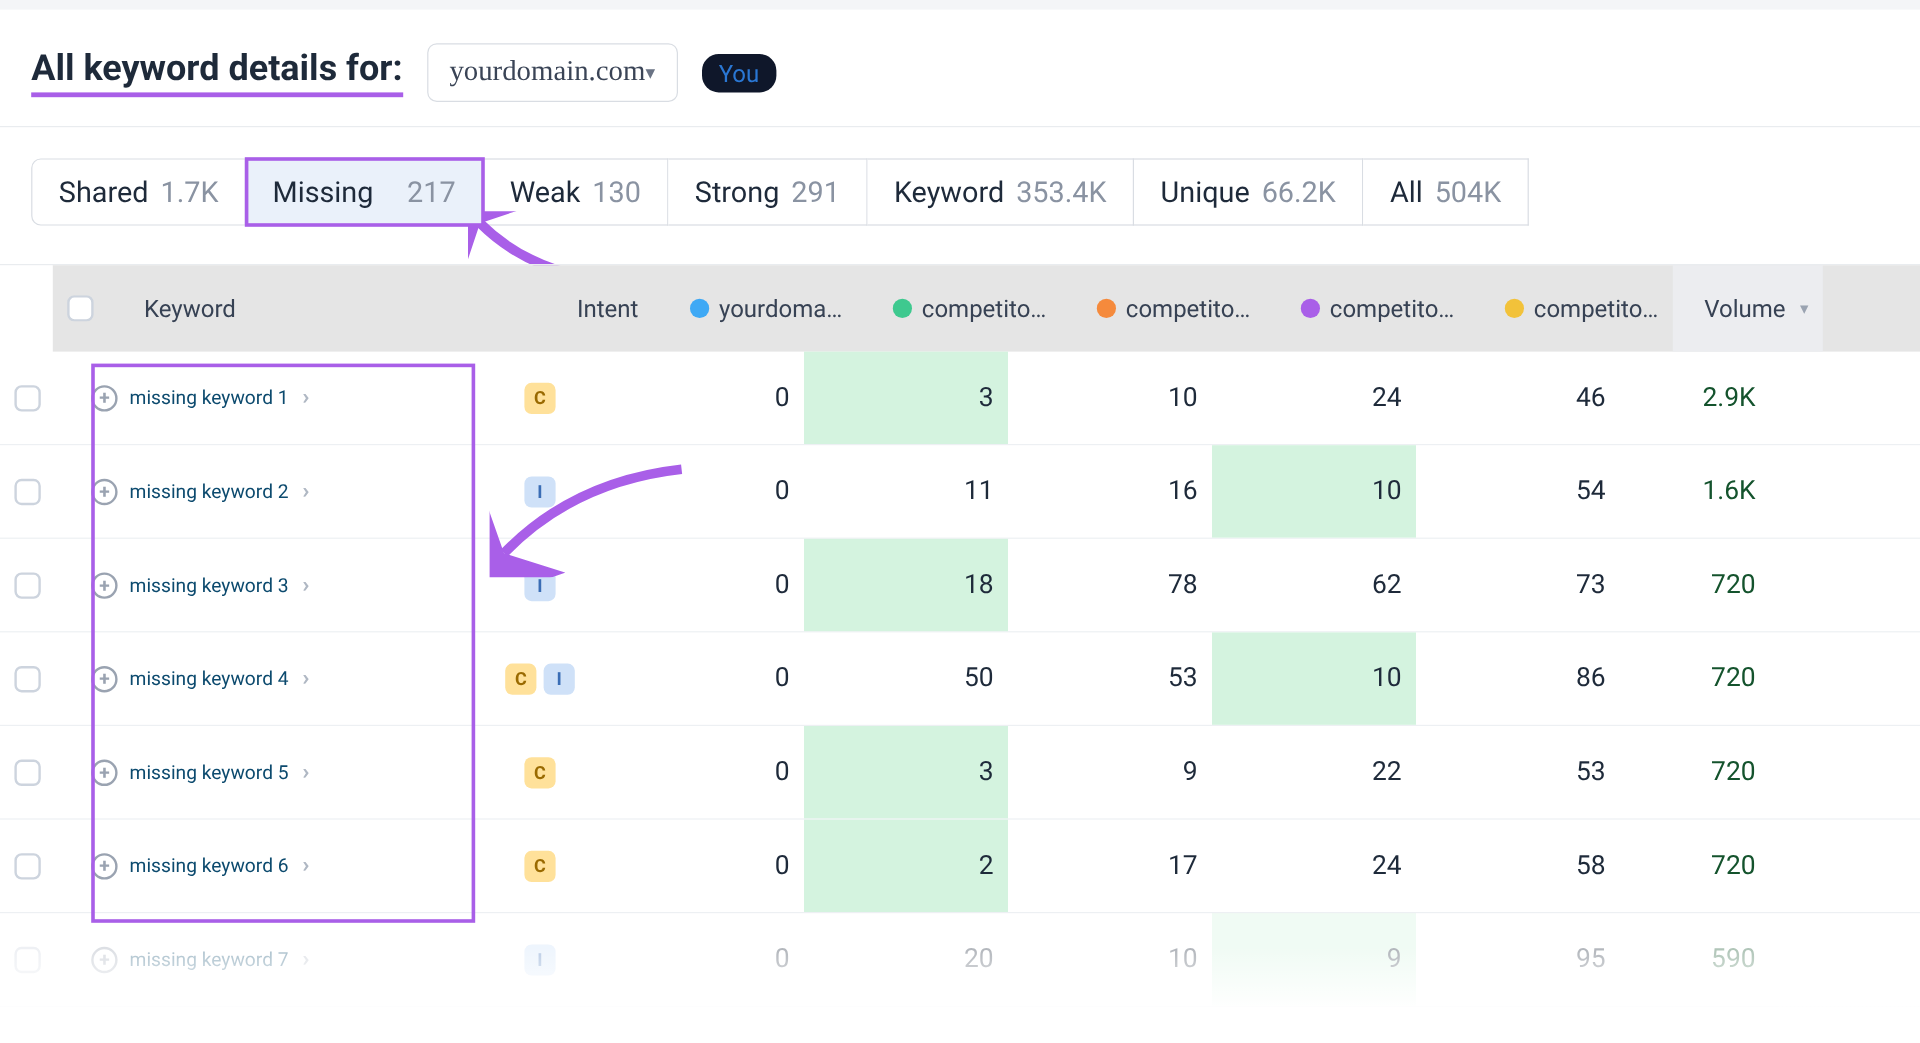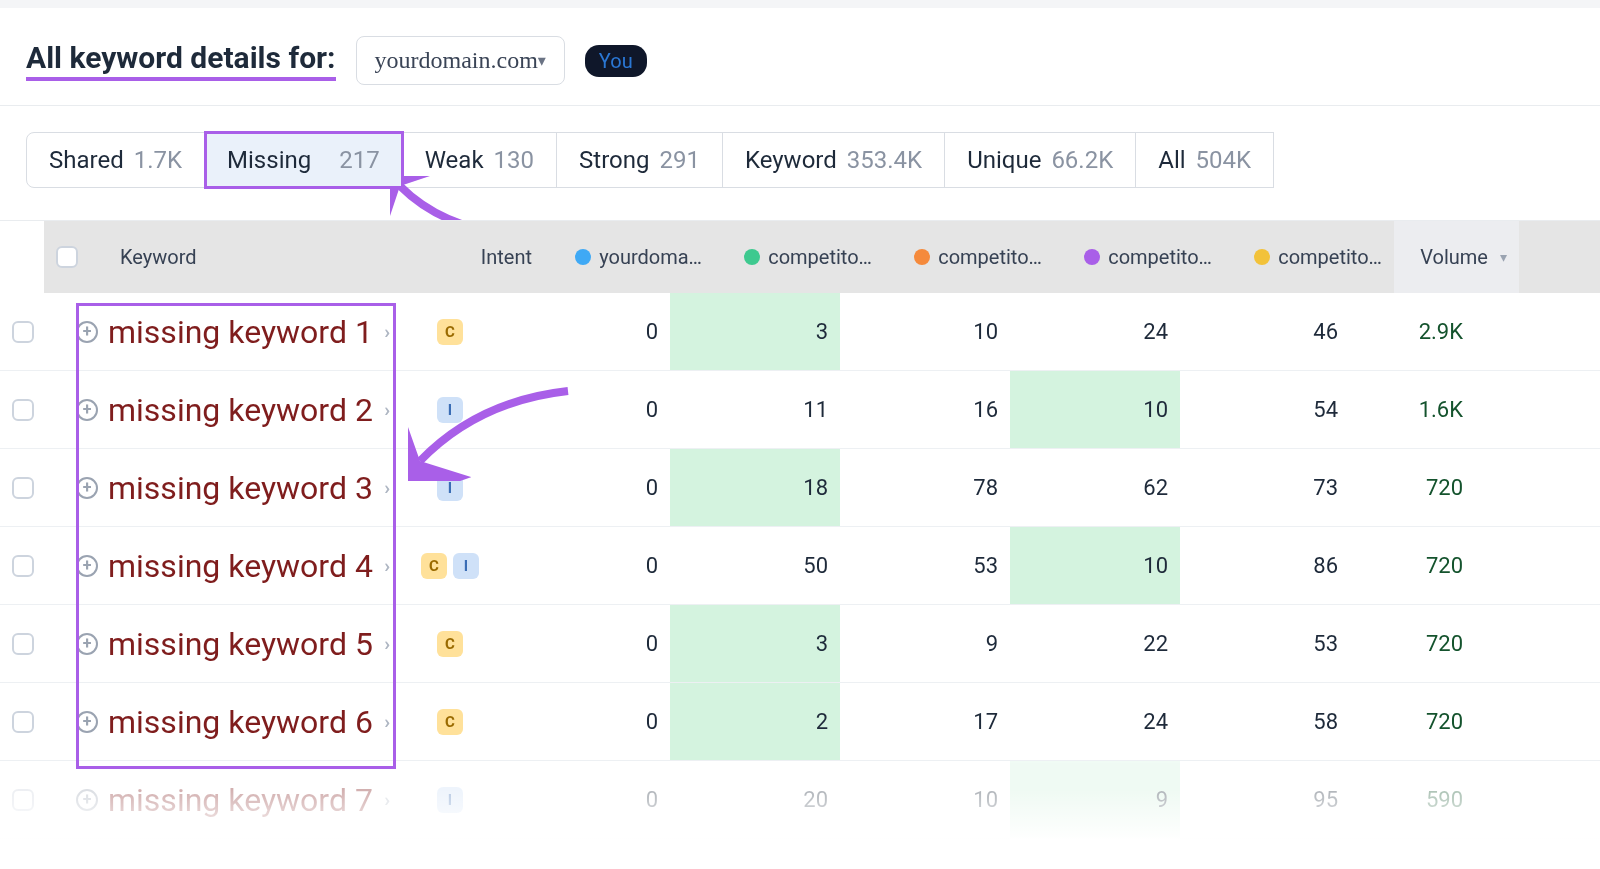--- a/index.html
+++ b/index.html
@@ -26,21 +26,21 @@
 .dot { width: 16px; height: 16px; border-radius: 50%; flex-shrink: 0; }
 .sort-icon { color: #9aa3b1; font-size: 14px; margin-left: 4px; }
 .row { display: grid; grid-template-columns: 64px 336px 100px 170px 170px 170px 170px 170px 125px; height: 78px; align-items: center; border-bottom: 1px solid #edf0f3; font-size: 22px; position: relative; }
 .cell { padding: 0 12px; display: flex; align-items: center; height: 100%; }
 .cell.right { justify-content: flex-end; }
 .cell.vol { color: #14532d; }
 .row.faded { opacity: 0.35; }
 .cb { width: 22px; height: 22px; border: 2px solid #cdd4de; border-radius: 6px; cursor: pointer; background: #fff; }
 .kw-cell { display: flex; align-items: center; gap: 10px; }
 .plus { width: 22px; height: 22px; border: 2px solid #9aa3b1; border-radius: 50%; display: inline-flex; align-items: center; justify-content: center; color: #9aa3b1; font-size: 16px; font-weight: bold; cursor: pointer; }
-.kw-link { color: #7f1d1d; font-size: 32px; cursor: pointer; }
+.kw-link { color: #0c4a6e; font-size: 16px; cursor: pointer; }
 .chevrons { color: #b0b8c4; font-size: 18px; letter-spacing: -6px; margin-left: 2px; }
 .intent-badges { display: flex; gap: 6px; justify-content: center; width: 100%; }
 .ibadge { width: 26px; height: 26px; border-radius: 6px; display: inline-flex; align-items: center; justify-content: center; font-weight: 700; font-size: 15px; }
 .ibadge.c { background: #ffe19a; color: #9a6a00; }
 .ibadge.i { background: #cfe1f8; color: #3a6db5; }
 .green-bg { background: #d4f3df; }
 .kw-highlight-box { position: absolute; border: 3px solid #a95fe8; left: 76px; top: 82px; width: 320px; height: 466px; pointer-events: none; z-index: 3; }
 .arrow2 { position: absolute; left: 408px; top: 160px; pointer-events: none; z-index: 3; }
 .cutfade { position: absolute; bottom: 0; left: 0; right: 0; height: 50px; background: linear-gradient(rgba(255,255,255,0), rgba(255,255,255,0.95)); pointer-events: none; }
 </style>

